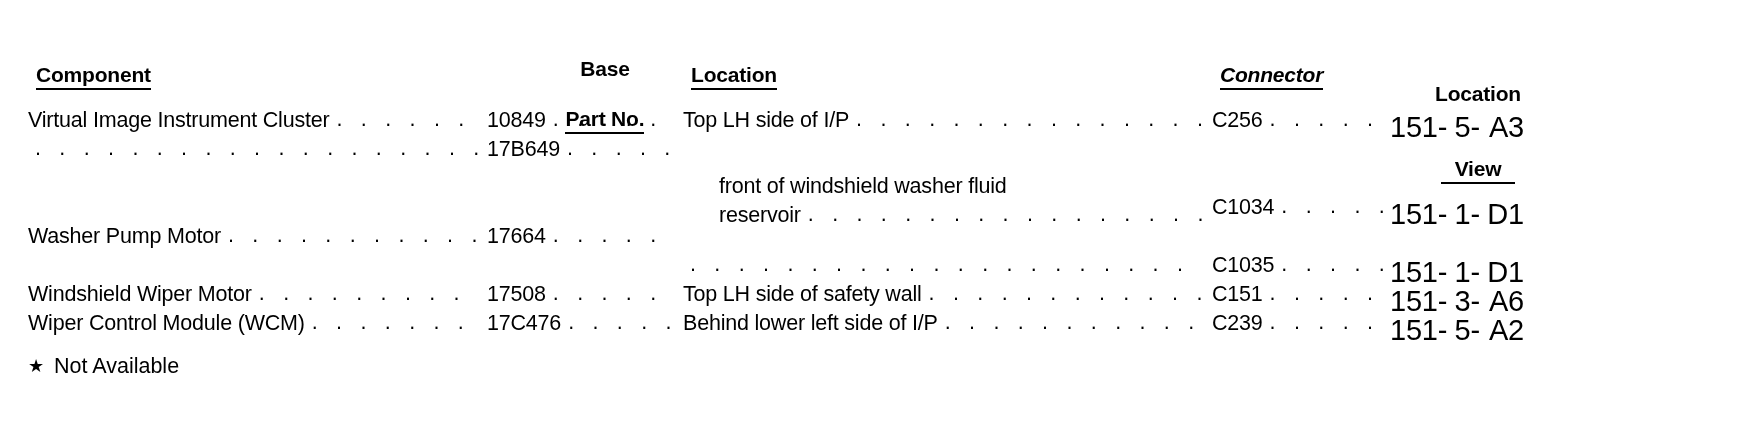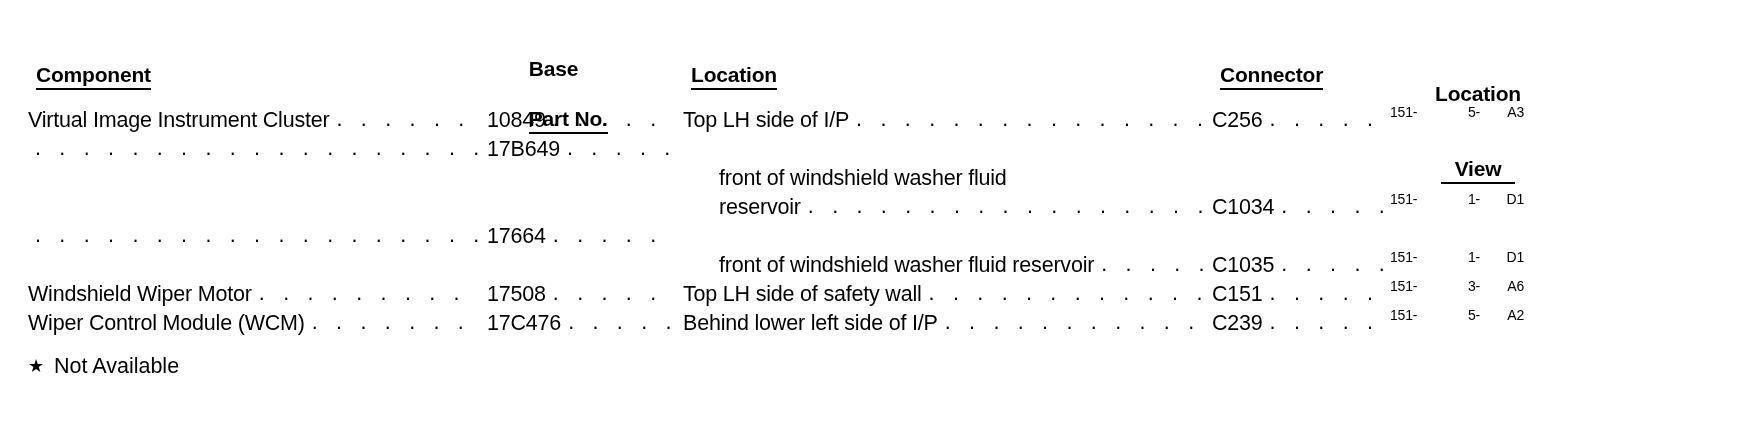--- a/index.html
+++ b/index.html
@@ -20,21 +20,21 @@
   .sheet {
     position: absolute;
     left: 0;
     top: 0;
     width: 1760px;
     height: 448px;
   }
 
   
   .col-component { left: 28px;   width: 452px; }
-  .col-part      { left: 487px;  width: 186px; }
+  .col-part      { left: 487px;  width: 186px; text-align: center; }
   .col-location  { left: 683px;  width: 520px; }
   .col-connector { left: 1212px; width: 178px; }
   .col-view      { left: 1390px; width: 160px; }
 
   
   .header {
     position: absolute;
     top: 0;
     left: 8px;
     width: 100%;
@@ -49,21 +49,21 @@
     white-space: pre;
   }
   .hcell .u {
     display: inline-block;
     border-bottom: 2.6px solid #000;
     padding-bottom: 1px;
   }
   .h-component { top: 62px; }
   .h-part      { top: 31px; }
   .h-location  { top: 62px; }
-  .h-connector { top: 62px; }
+  .h-connector { top: 62px; font-style: italic; }
   .h-view      { top: 31px; text-align: center; }
   .h-view .l1  { display: block; }
   .h-view .l2  { display: block; }
   .h-view .u2 {
     display: inline-block;
     border-bottom: 2.4px solid #000;
     padding: 0 14px 1px 14px;
   }
 
   
@@ -97,31 +97,31 @@
     flex: 1 1 auto;
     overflow: hidden;
     white-space: nowrap;
     margin-left: 7px;
     font-size: 21.5px;
     letter-spacing: 6.2px;
     position: relative;
     top: -1px;
   }
 
-  .cell.indent .lead > .txt { padding-left: 36px; }
+  .cell.indent .lead > .txt { padding-left: 36px; margin-top: 8px; }
 
   .num { font-variant-numeric: tabular-nums; }
 
   .view-cell {
     position: absolute;
-    font-size: 14px;
+    font-size: 29px;
     line-height: 29px;
     letter-spacing: -0.2px;
     white-space: pre;
-    top: 0;
+    top: 15px;
   }
   .view-cell .pg  { display: inline-block; width: 54px; }
   .view-cell .vw  { display: inline-block; width: 36px; text-align: right; }
   .view-cell .gd  { display: inline-block; width: 44px; text-align: right; }
 
   
   .footnote {
     position: absolute;
     left: 28px;
     top: 352px;
@@ -176,25 +176,25 @@
       </div>
       <div class="line">
         <div class="cell col-location indent"><span class="lead nodots"><span class="txt">front of windshield washer fluid</span></span></div>
       </div>
       <div class="line">
         <div class="cell col-location indent"><span class="lead"><span class="txt">reservoir</span><span class="dots">. . . . . . . . . . . . . . . . . . . . . . . . . . . . . . . . . . . . . . . . . . . . . . . . . . . . . . . . . . . . . . . . . . . . . . . . . . . . . . . . </span></span></div>
         <div class="cell col-connector"><span class="lead"><span class="txt">C1034</span><span class="dots">. . . . . . . . . . . . . . . . . . . . . . . . . . . . . . . . . . . . . . . . . . . . . . . . . . . . . . . . . . . . . . . . . . . . . . . . . . . . . . . . </span></span></div>
         <div class="view-cell col-view num"><span class="pg">151-</span><span class="vw">1-</span><span class="gd">D1</span></div>
       </div>
       <div class="line">
-        <div class="cell col-component"><span class="lead"><span class="dots">. . . . . . . . . . . . . . . . . . . . . . . . . . . . . . . . . . . . . . . . . . . . . . . . . . . . . . . . . . . . . . . . . . . . . . . . . . . . . . . . </span></span></div>
+        <div class="cell col-component"><span class="lead"><span class="txt">Washer Pump Motor</span><span class="dots">. . . . . . . . . . . . . . . . . . . . . . . . . . . . . . . . . . . . . . . . . . . . . . . . . . . . . . . . . . . . . . . . . . . . . . . . . . . . . . . . </span></span></div>
         <div class="cell col-part num"><span class="lead"><span class="txt">17664</span><span class="dots">. . . . . . . . . . . . . . . . . . . . . . . . . . . . . . . . . . . . . . . . . . . . . . . . . . . . . . . . . . . . . . . . . . . . . . . . . . . . . . . . </span></span></div>
       </div>
       <div class="line">
-        <div class="cell col-location indent"><span class="lead"><span class="txt">front of windshield washer fluid reservoir</span><span class="dots">. . . . . . . . . . . . . . . . . . . . . . . . . . . . . . . . . . . . . . . . . . . . . . . . . . . . . . . . . . . . . . . . . . . . . . . . . . . . . . . . </span></span></div>
+        <div class="cell col-location indent"><span class="lead"><span class="dots">. . . . . . . . . . . . . . . . . . . . . . . . . . . . . . . . . . . . . . . . . . . . . . . . . . . . . . . . . . . . . . . . . . . . . . . . . . . . . . . . </span></span></div>
         <div class="cell col-connector"><span class="lead"><span class="txt">C1035</span><span class="dots">. . . . . . . . . . . . . . . . . . . . . . . . . . . . . . . . . . . . . . . . . . . . . . . . . . . . . . . . . . . . . . . . . . . . . . . . . . . . . . . . </span></span></div>
         <div class="view-cell col-view num"><span class="pg">151-</span><span class="vw">1-</span><span class="gd">D1</span></div>
       </div>
       <div class="line">
         <div class="cell col-component"><span class="lead"><span class="txt">Windshield Wiper Motor</span><span class="dots">. . . . . . . . . . . . . . . . . . . . . . . . . . . . . . . . . . . . . . . . . . . . . . . . . . . . . . . . . . . . . . . . . . . . . . . . . . . . . . . . </span></span></div>
         <div class="cell col-part num"><span class="lead"><span class="txt">17508</span><span class="dots">. . . . . . . . . . . . . . . . . . . . . . . . . . . . . . . . . . . . . . . . . . . . . . . . . . . . . . . . . . . . . . . . . . . . . . . . . . . . . . . . </span></span></div>
         <div class="cell col-location"><span class="lead"><span class="txt">Top LH side of safety wall</span><span class="dots">. . . . . . . . . . . . . . . . . . . . . . . . . . . . . . . . . . . . . . . . . . . . . . . . . . . . . . . . . . . . . . . . . . . . . . . . . . . . . . . . </span></span></div>
         <div class="cell col-connector"><span class="lead"><span class="txt">C151</span><span class="dots">. . . . . . . . . . . . . . . . . . . . . . . . . . . . . . . . . . . . . . . . . . . . . . . . . . . . . . . . . . . . . . . . . . . . . . . . . . . . . . . . </span></span></div>
         <div class="view-cell col-view num"><span class="pg">151-</span><span class="vw">3-</span><span class="gd">A6</span></div>
       </div>

